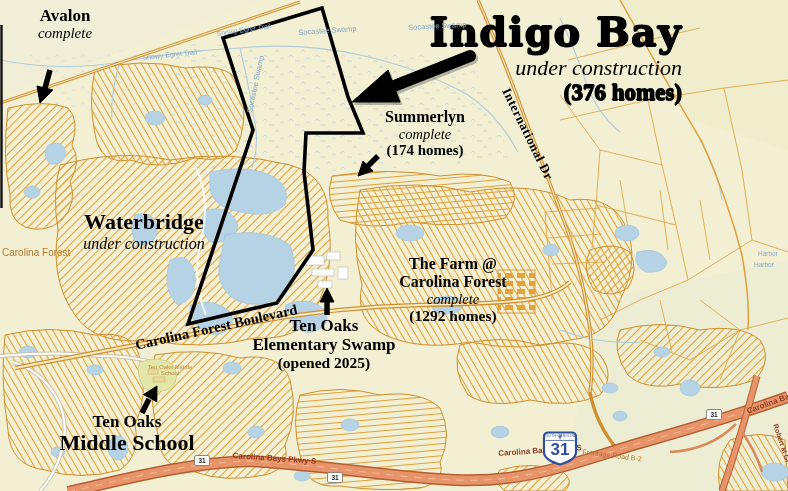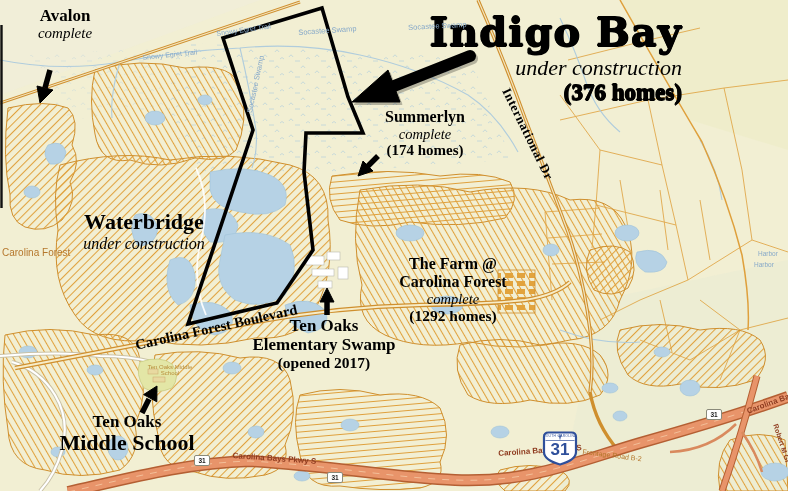--- a/index.html
+++ b/index.html
@@ -219,21 +219,21 @@
 <div class="blk" style="left:374px;top:239px;width:140px;margin-top:16px;">
   <div class="dev-name" style="font-size:16px;">The Farm @</div>
   <div class="dev-name" style="font-size:16px;">Carolina Forest</div>
   <div class="dev-status" style="font-size:14.5px;">complete</div>
   <div class="dev-homes" style="font-size:15.5px;">(1292 homes)</div>
 </div>
 
 <div class="blk" style="left:240px;top:316px;width:150px;">
   <div style="font-weight:bold;font-size:17px;">Ten Oaks</div>
   <div style="font-weight:bold;font-size:17px;">Elementary Swamp</div>
-  <div style="font-weight:bold;font-size:15.5px;">(opened 2017)</div>
+  <div style="font-weight:bold;font-size:15.5px;">(opened 2025)</div>
 </div>
 
 <div class="blk" style="left:43px;top:412px;width:150px;">
   <div style="font-weight:bold;font-size:17px;">Ten Oaks</div>
   <div style="font-weight:bold;font-size:22px;">Middle School</div>
 </div>
 
 <div class="lbl" style="left:134px;top:338px;font-weight:bold;font-size:14.5px;transform:rotate(-12.5deg);transform-origin:0 0;">Carolina Forest Boulevard</div>
 
 <div class="lbl" style="left:512px;top:86px;font-weight:bold;font-size:13px;letter-spacing:0.5px;transform:rotate(64deg);transform-origin:0 0;">International Dr</div>

